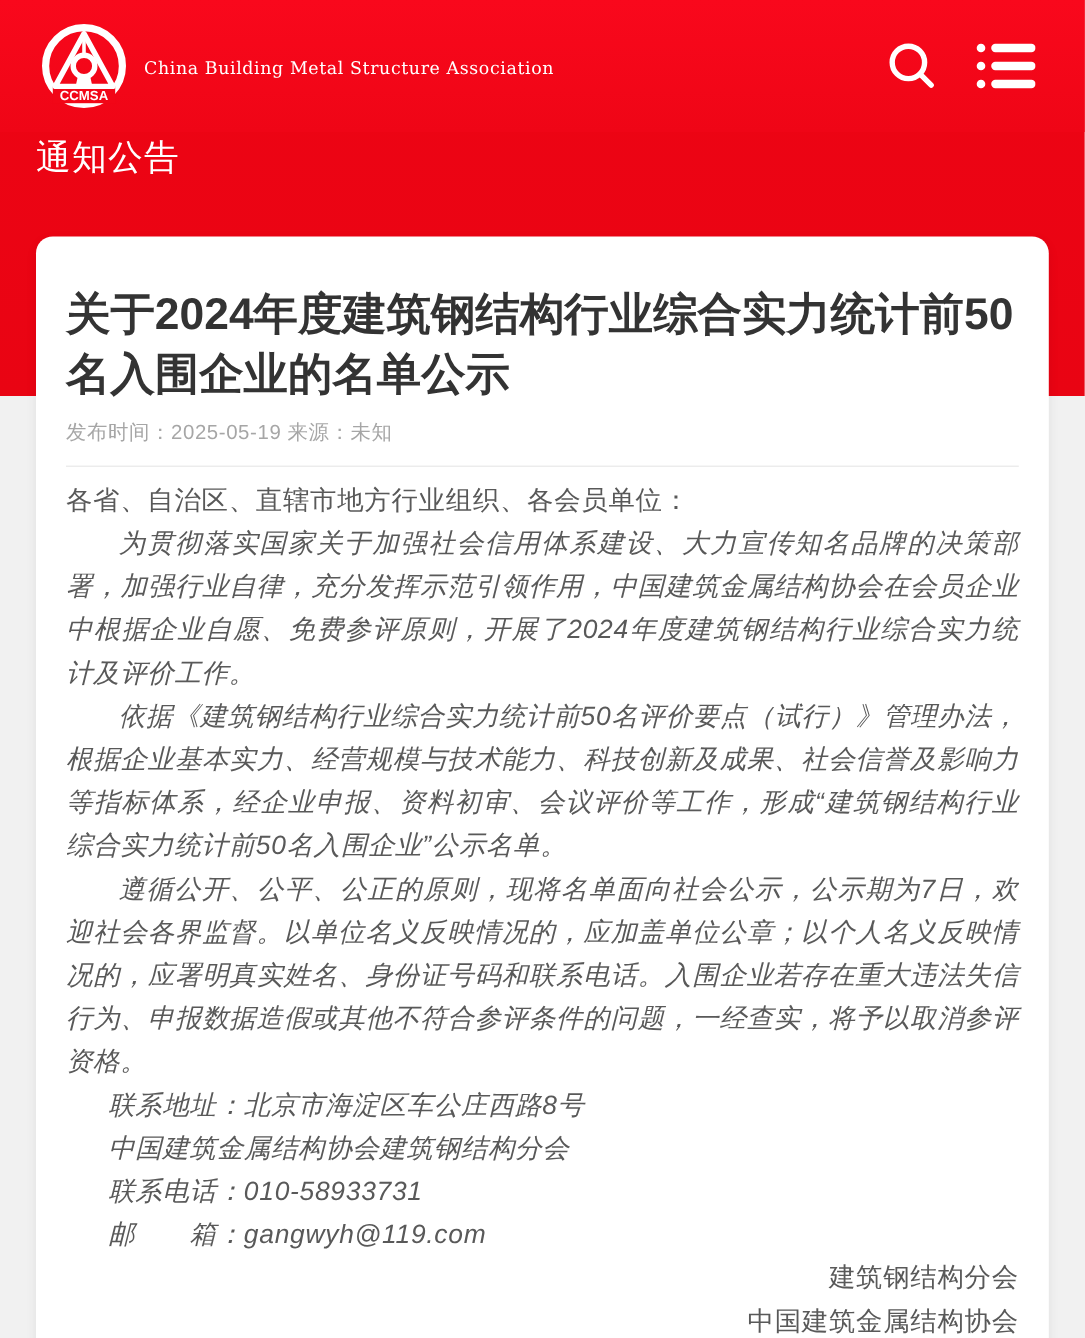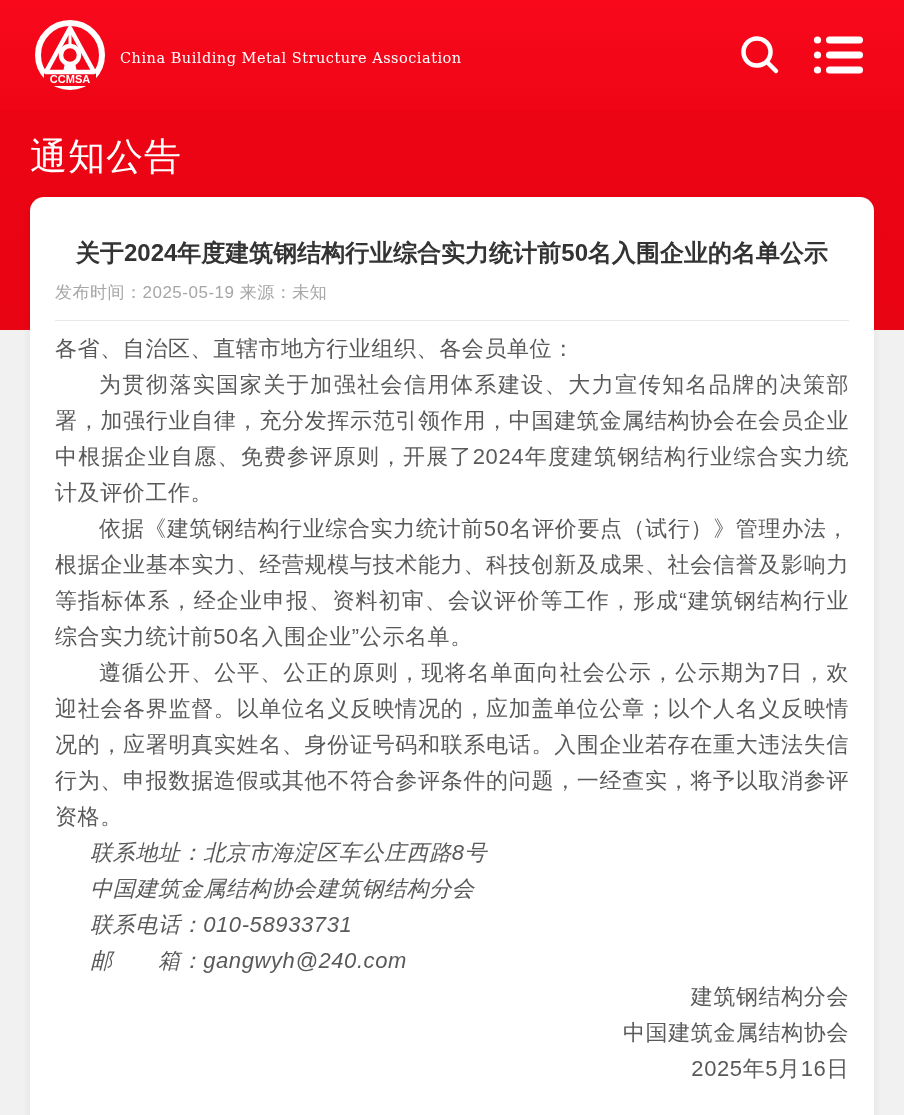--- a/index.html
+++ b/index.html
@@ -31,51 +31,51 @@
     white-space: nowrap;
   }
   .brand-en {
     font-family: "DejaVu Serif", "Liberation Serif", serif;
     font-weight: normal; font-size: 14.5px; letter-spacing: 0.5px;
     margin-top: 6px; white-space: nowrap;
   }
   .topbar-actions { margin-left: auto; display: flex; align-items: center; gap: 26px; }
   .icon-btn { width: 52px; height: 52px; display: flex; align-items: center; justify-content: center; cursor: pointer; background: transparent; border: 0; }
   .section-label {
-    position: absolute; top: 132px; left: 30px;
-    color: #ffffff; font-size: 37px; letter-spacing: 1px;
+    position: absolute; top: 112px; left: 30px;
+    color: #ffffff; font-size: 29px; letter-spacing: 1px;
   }
   
   .card {
     position: absolute; top: 197px; left: 30px; right: 30px;
     min-height: 960px;
     background: #ffffff;
     border-radius: 14px;
     box-shadow: 0 3px 10px rgba(0,0,0,0.07);
     padding: 40px 25px 30px 25px;
   }
   .article-title {
-    text-align: center;
-    font-size: 24px; font-weight: bold; color: #333333;
+    text-align: left;
+    font-size: 37px; font-weight: bold; color: #333333;
     line-height: 1.35;
   }
   .article-meta {
     text-align: left;
     font-size: 17px; color: #a6a6a6;
     margin-top: 12px;
     letter-spacing: 0.5px;
   }
   .divider { border-bottom: 1px solid #e8e8e8; margin-top: 16px; }
   .article-body {
     margin-top: 10px;
     font-size: 22px; color: #595959;
     line-height: 36px; letter-spacing: 0.6px;
     text-align: justify;
   }
-  .article-body p.indent { text-indent: 2em; }
+  .article-body p.indent { text-indent: 2em; font-style: italic; }
   .contact-line { padding-left: 1.6em; font-style: italic; }
   .signature { text-align: right; color: #595959; }
 </style>
 </head>
 <body>
 
 <div class="hero">
 
   <div class="topbar">
 
@@ -134,21 +134,21 @@
 
   <div class="article-body">
     <p>各省、自治区、直辖市地方行业组织、各会员单位：</p>
     <p class="indent">为贯彻落实国家关于加强社会信用体系建设、大力宣传知名品牌的决策部署，加强行业自律，充分发挥示范引领作用，中国建筑金属结构协会在会员企业中根据企业自愿、免费参评原则，开展了2024年度建筑钢结构行业综合实力统计及评价工作。</p>
     <p class="indent">依据《建筑钢结构行业综合实力统计前50名评价要点（试行）》管理办法，根据企业基本实力、经营规模与技术能力、科技创新及成果、社会信誉及影响力等指标体系，经企业申报、资料初审、会议评价等工作，形成“建筑钢结构行业综合实力统计前50名入围企业”公示名单。</p>
     <p class="indent">遵循公开、公平、公正的原则，现将名单面向社会公示，公示期为7日，欢迎社会各界监督。以单位名义反映情况的，应加盖单位公章；以个人名义反映情况的，应署明真实姓名、身份证号码和联系电话。入围企业若存在重大违法失信行为、申报数据造假或其他不符合参评条件的问题，一经查实，将予以取消参评资格。</p>
 
     <div class="contact-line">联系地址：北京市海淀区车公庄西路8号</div>
     <div class="contact-line">中国建筑金属结构协会建筑钢结构分会</div>
     <div class="contact-line">联系电话：010-58933731</div>
-    <div class="contact-line">邮　　箱：gangwyh@240.com</div>
+    <div class="contact-line">邮　　箱：gangwyh@119.com</div>
 
     <div class="signature">
       <div>建筑钢结构分会</div>
       <div>中国建筑金属结构协会</div>
       <div>2025年5月16日</div>
     </div>
   </div>
 
 </div>
 

